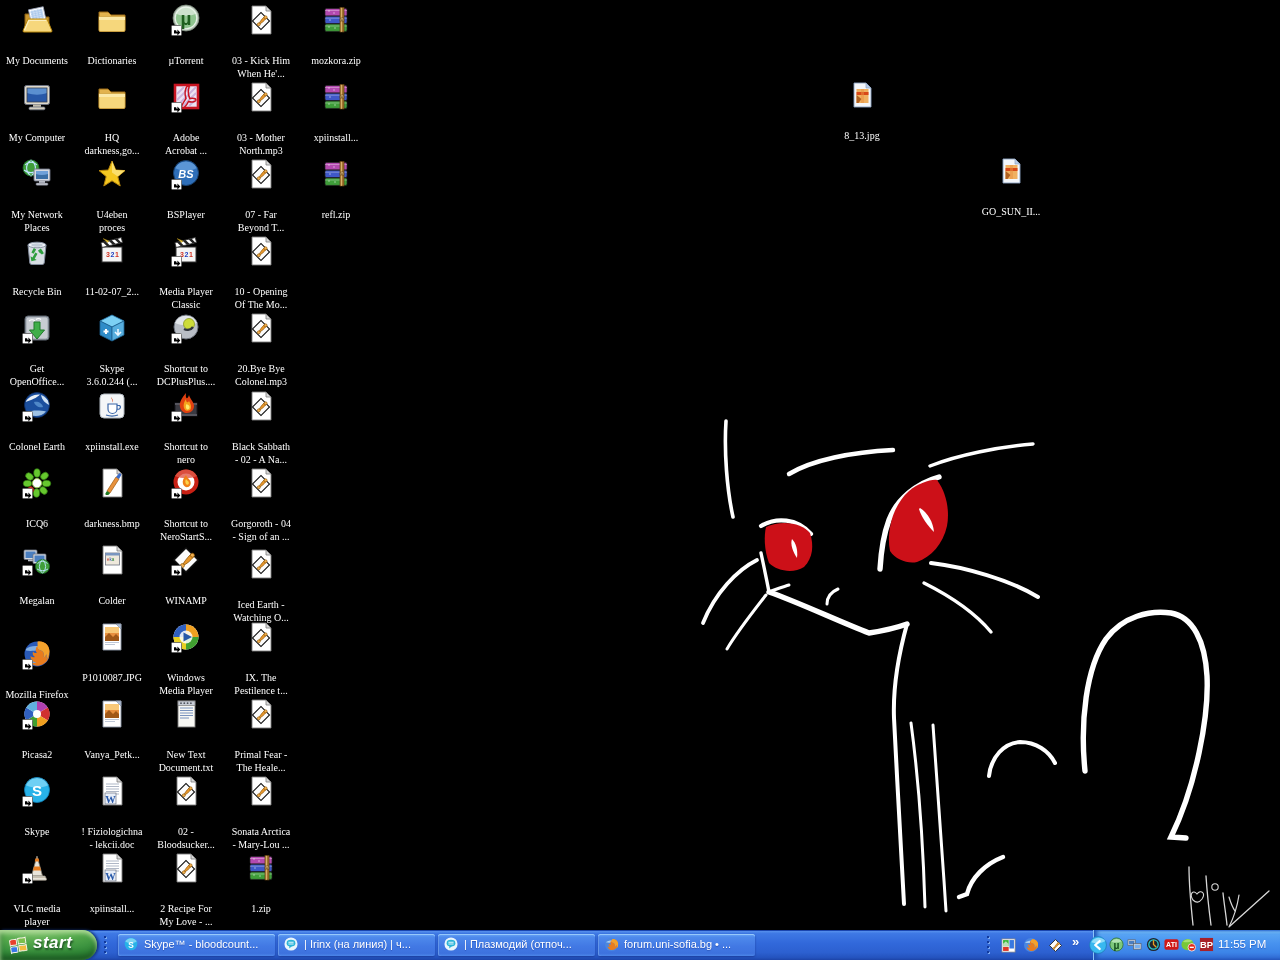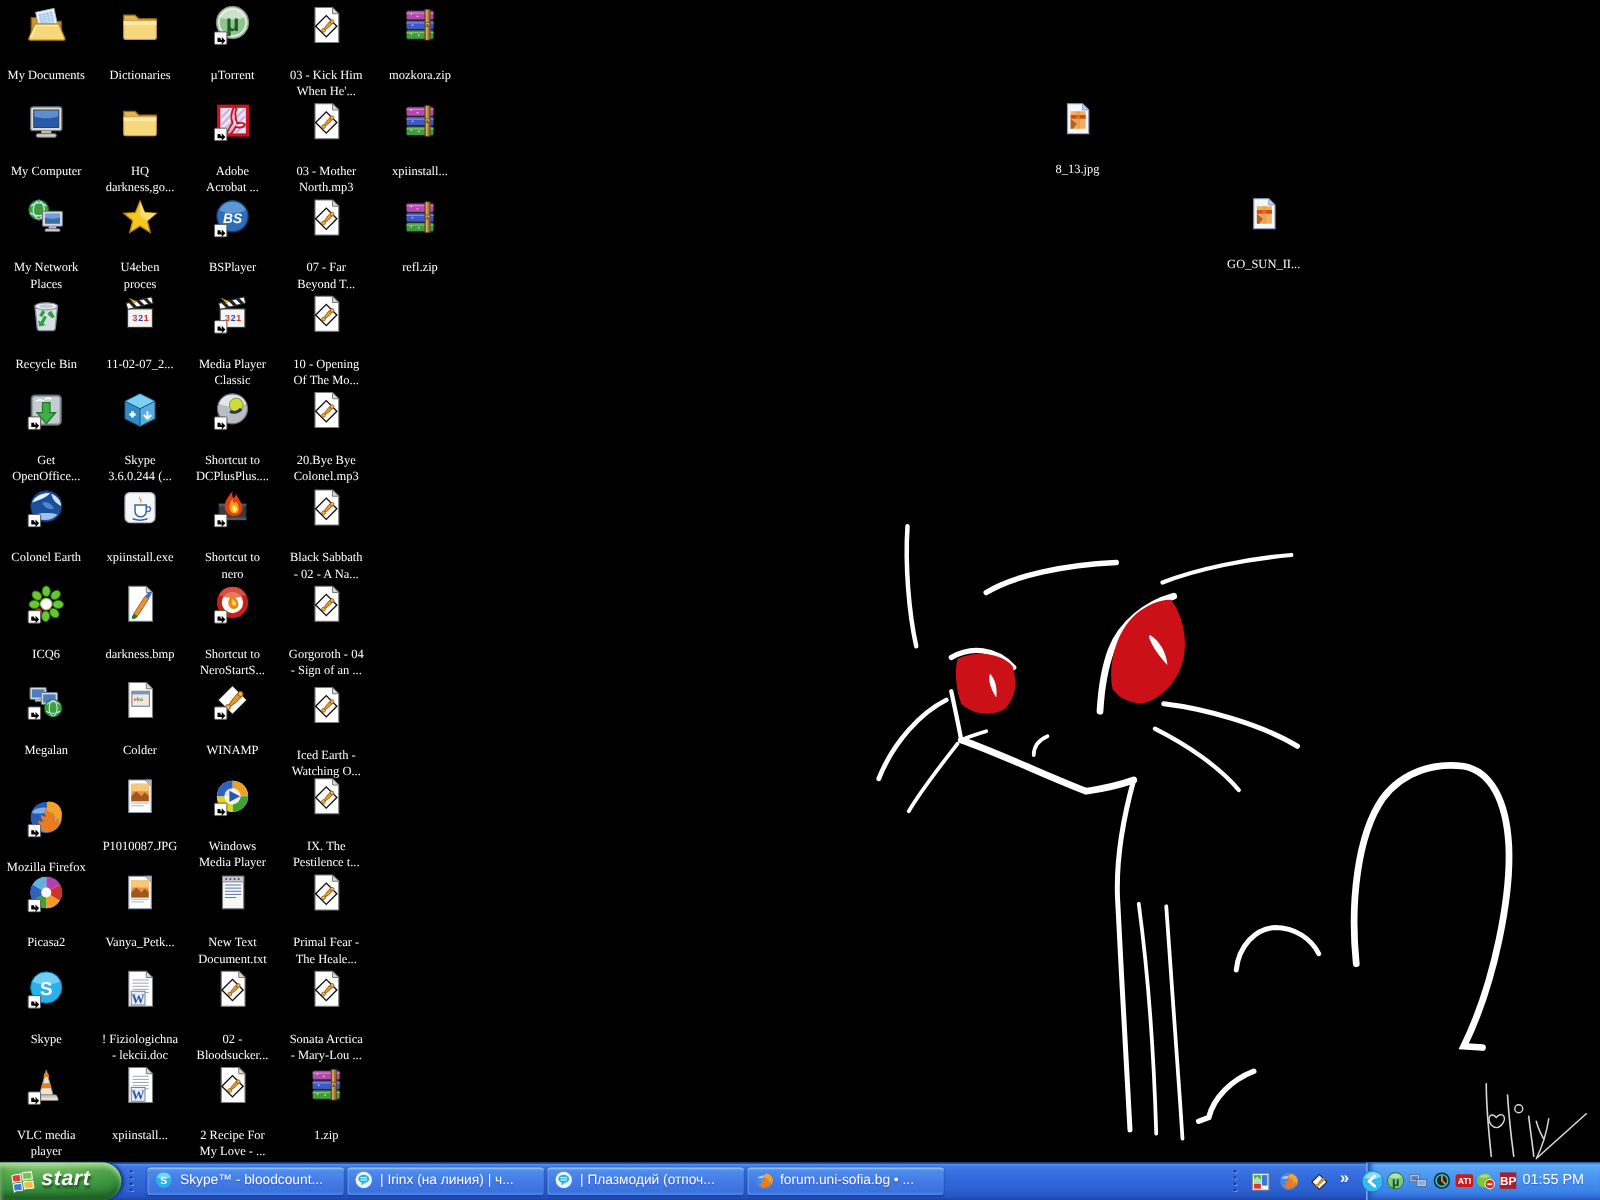--- a/index.html
+++ b/index.html
@@ -995,12 +995,12 @@
 <span class="tico" style="left:1181px;top:937px"><svg width="15" height="15" viewBox="0 0 16 16">
       <ellipse cx="7" cy="8" rx="6.5" ry="6" fill="#78c838"></ellipse>
       <path d="M2,5 a6.5,5 0 0 1 10,-1 c-3,2 -7,2 -10,1 Z" fill="#a8e070"></path>
       <circle cx="11.5" cy="11" r="4" fill="#e02818" stroke="#fff" stroke-width="0.8"></circle>
       <rect x="9.3" y="10.3" width="4.4" height="1.5" fill="#fff"></rect>
     </svg></span>
 <span class="tico" style="left:1199px;top:937px"><svg width="15" height="15" viewBox="0 0 16 16">
       <rect x="1" y="1" width="14" height="14" fill="#a82028"></rect>
       <text x="8" y="12" font-family="Liberation Sans" font-size="10" font-weight="bold" fill="#fff" text-anchor="middle">BP</text>
     </svg></span>
-<span class="clock">01:55 PM</span>
+<span class="clock">11:55 PM</span>
 </body></html>

